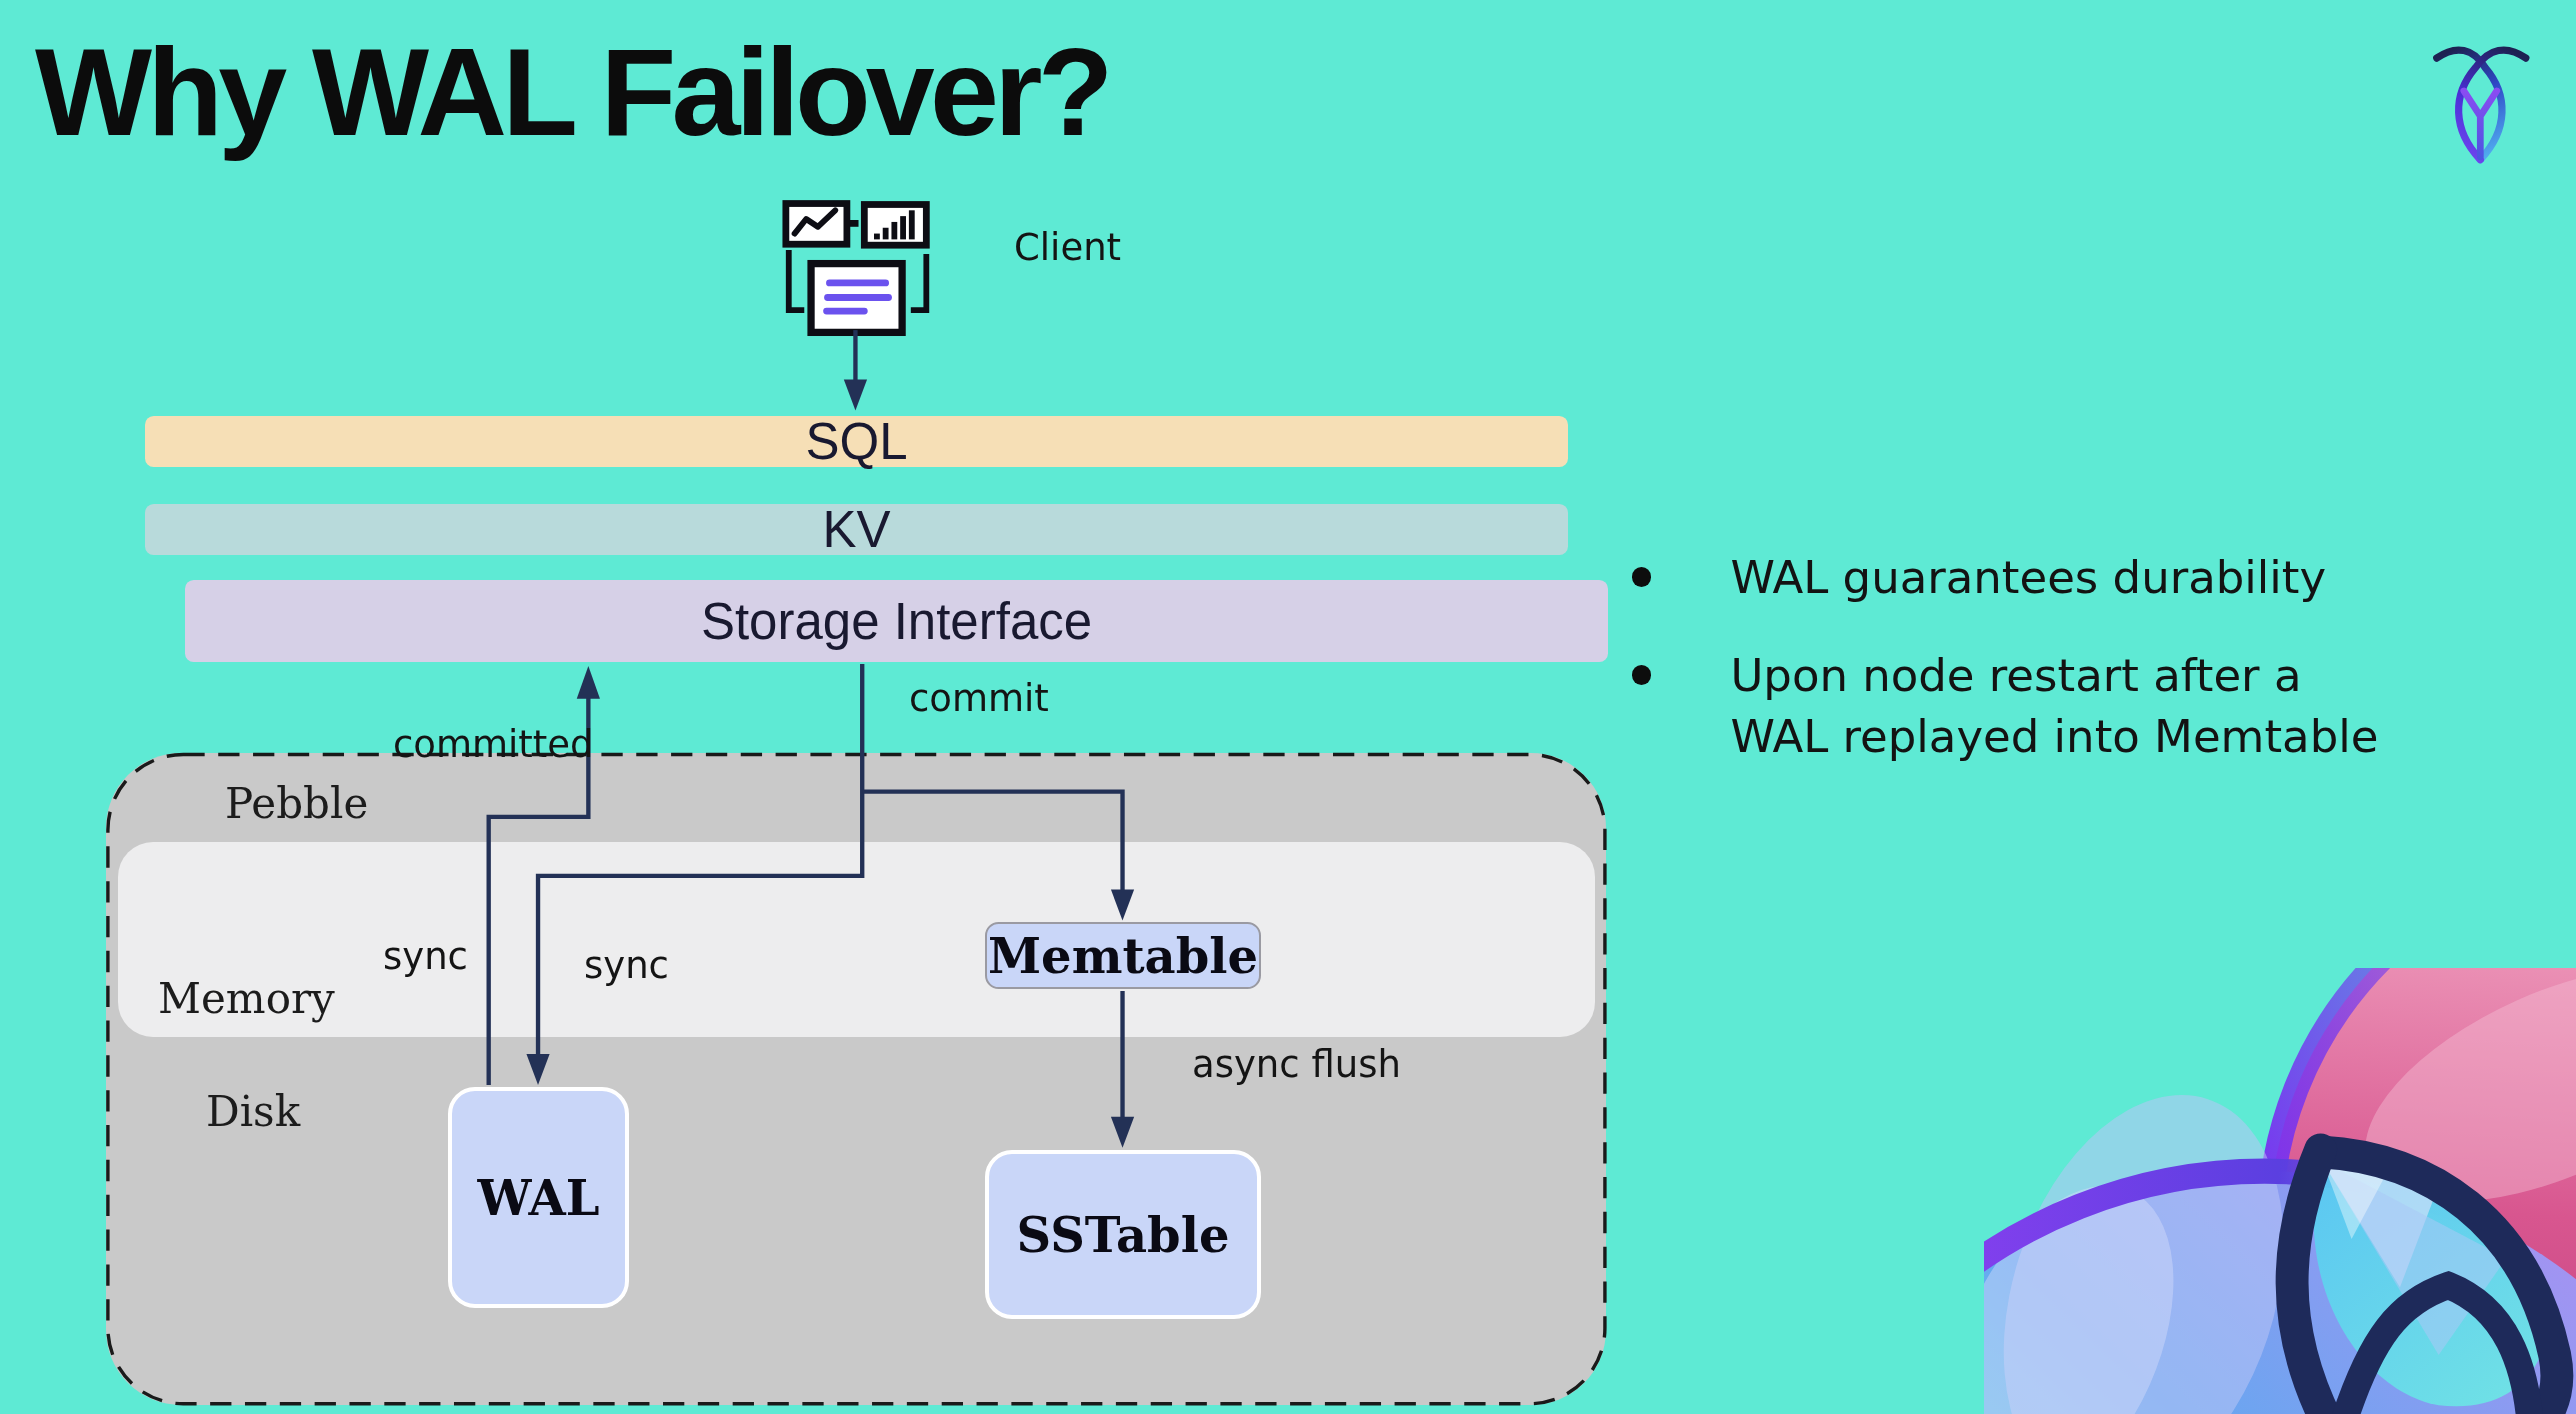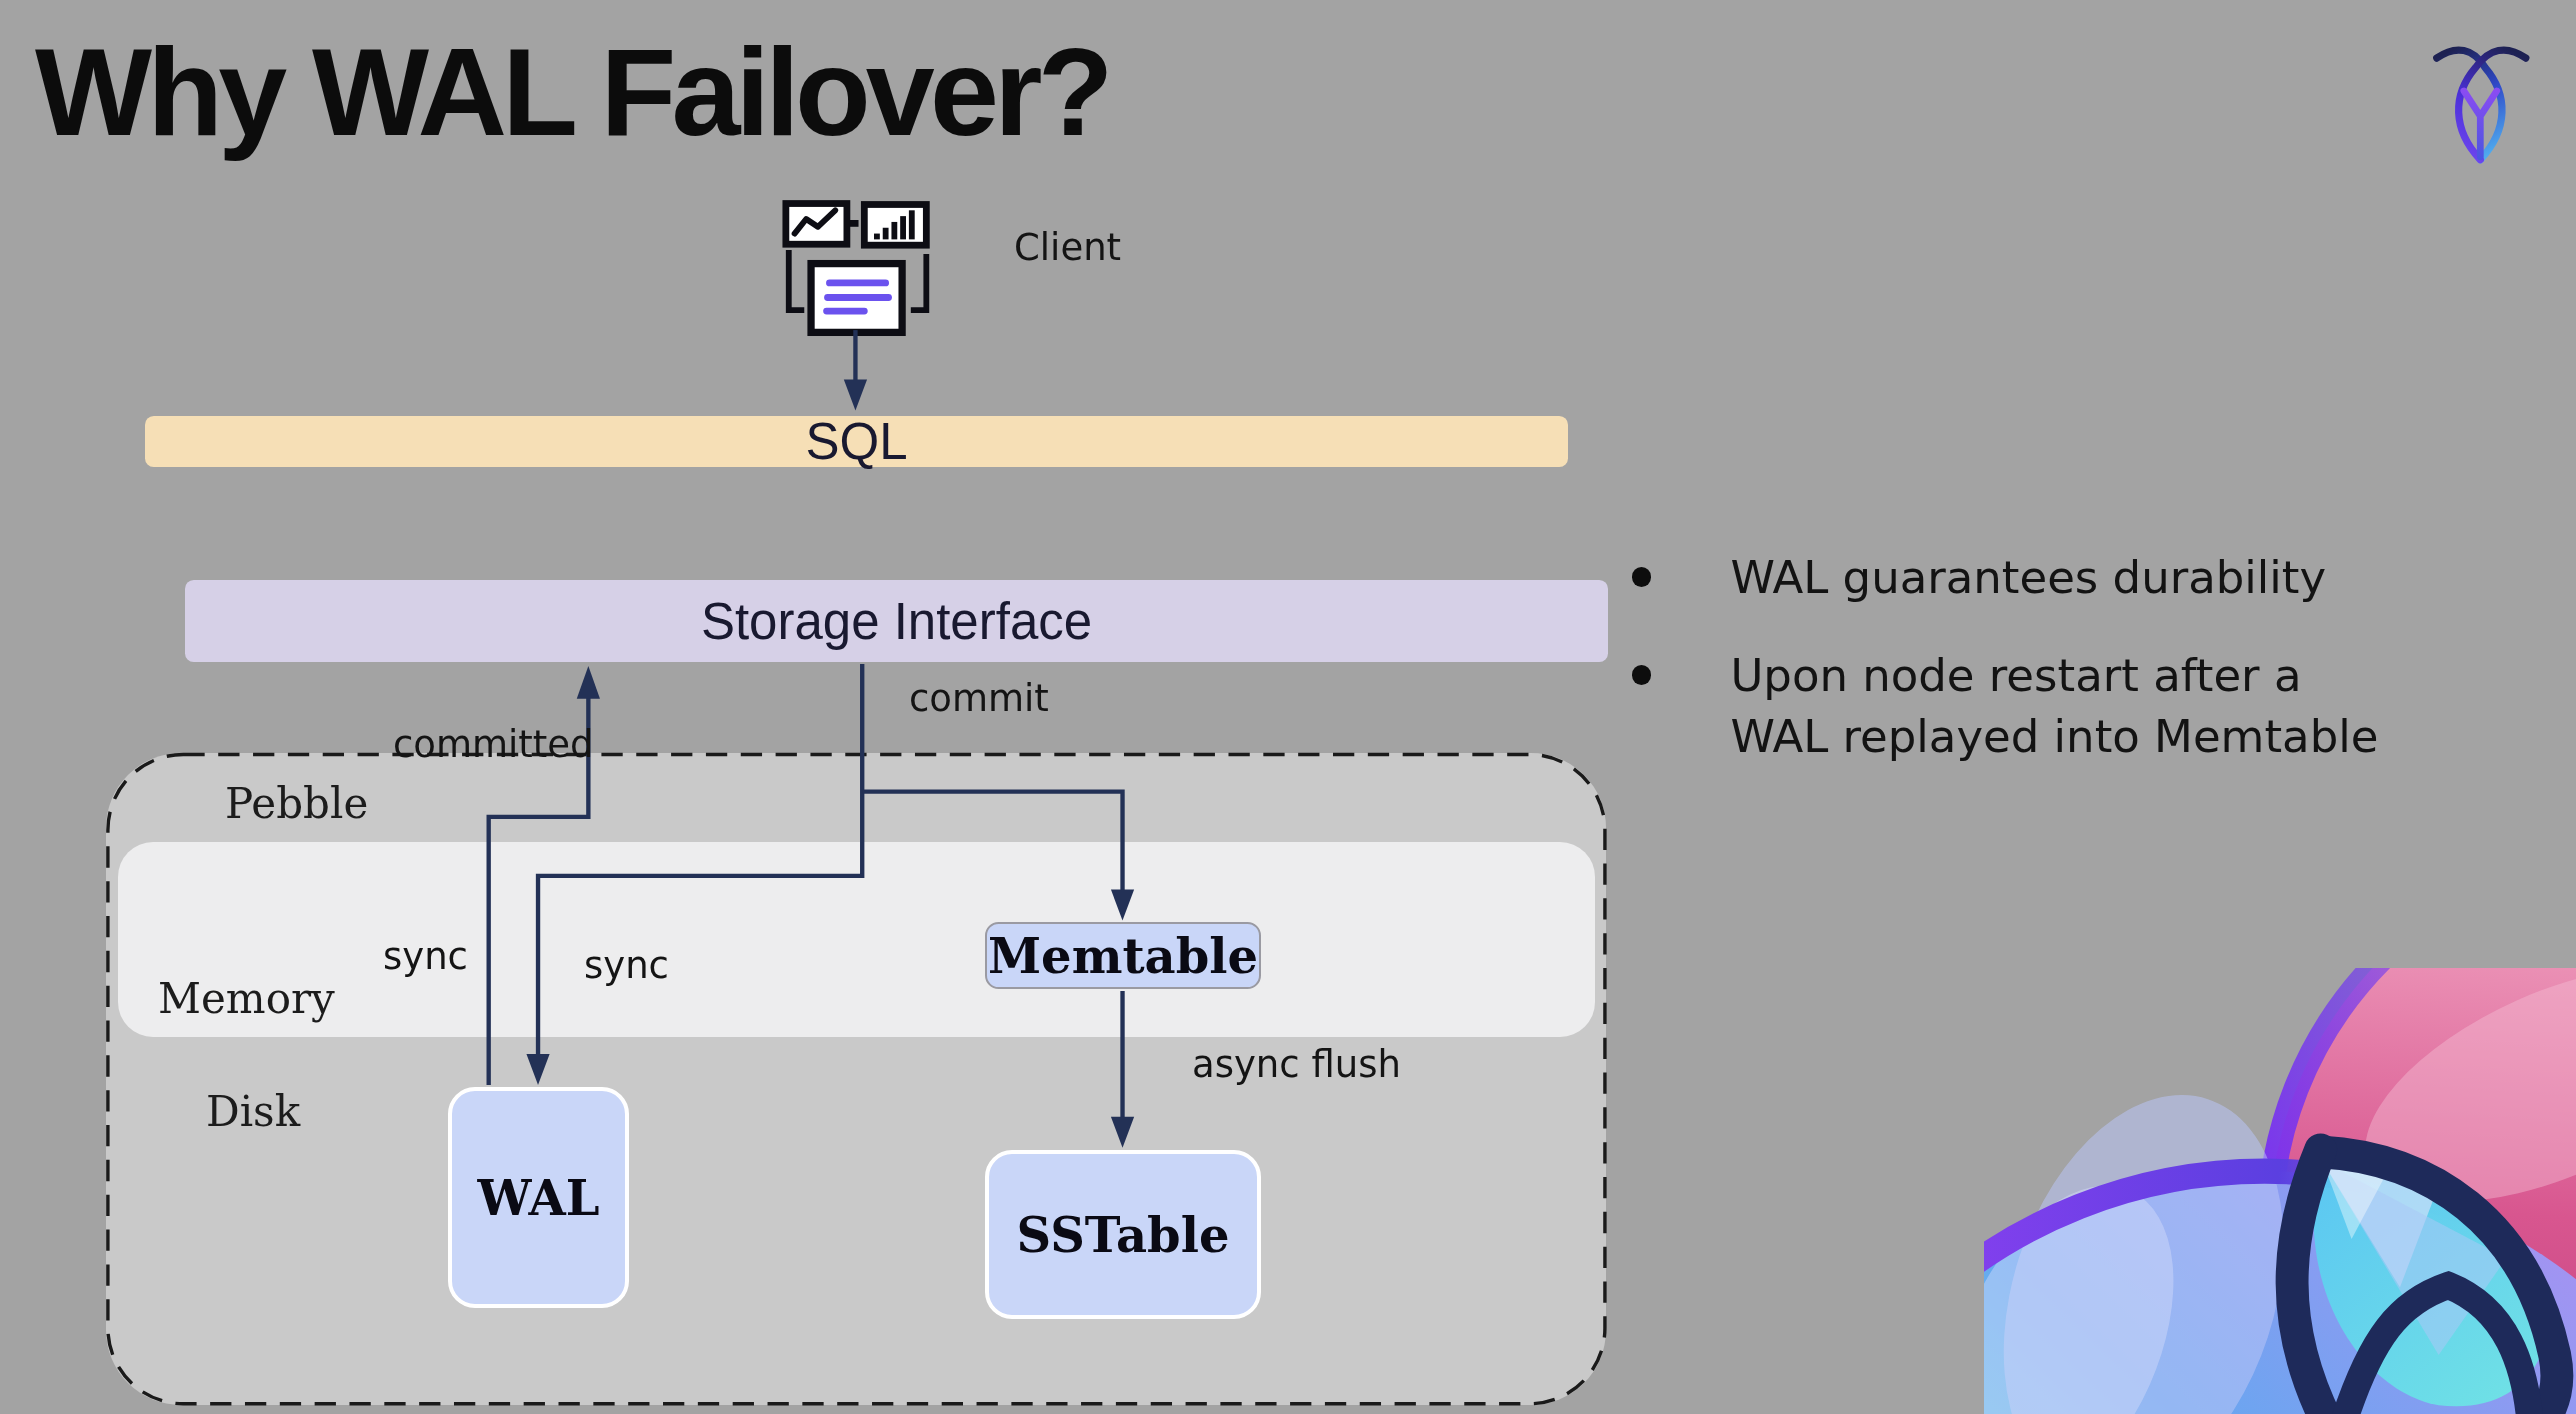--- a/index.html
+++ b/index.html
@@ -1,16 +1,16 @@
 <!DOCTYPE html>
 <html><head>
 <meta charset="utf-8">
 <style>
   html,body{margin:0;padding:0;background:#ffffff;overflow:hidden;}
-  #slide{position:relative;width:2576px;height:1415px;background:#a3a3a3;overflow:hidden;
+  #slide{position:relative;width:2576px;height:1415px;background:#5eead4;overflow:hidden;
          font-family:"DejaVu Sans", sans-serif;}
   .abs{position:absolute;}
 
   
   #title{left:35px;top:21px;font-family:"Liberation Sans", sans-serif;font-weight:800;
          font-size:124px;letter-spacing:-4.8px;color:#0c0c0c;line-height:1.15;}
 
   
   .layer-bar{left:145px;width:1423px;border-radius:8.7px;display:flex;align-items:center;justify-content:center;}
   .layer-label{font-family:Liberation Sans, sans-serif;font-size:51px;color:#191930;}
@@ -104,20 +104,23 @@
         <line x1="50" y1="112" x2="113" y2="112"></line>
         <line x1="49" y1="126" x2="88" y2="126"></line>
       </g>
     </g>
   </svg>
   <div id="lbl-client" class="abs edge-label">Client</div>
 
   <div id="bar-sql" class="abs layer-bar" style="background-color: rgb(246, 223, 182);">
     <span class="layer-label">SQL</span>
   </div>
+  <div id="bar-kv" class="abs layer-bar" style="background-color: rgb(184, 218, 219);">
+    <span class="layer-label">KV</span>
+  </div>
   <div id="bar-storage" class="abs layer-bar" style="background-color: rgb(214, 208, 231); margin-left: 40px;">
     <span class="layer-label">Storage Interface</span>
   </div>
 
   <div id="pebble" class="abs" style="background-color: rgb(201, 201, 201);"></div>
   <div id="memory-band" class="abs" style="background-color: rgb(237, 237, 238);"></div>
   <div id="lbl-pebble" class="abs zone-label">Pebble</div>
   <div id="lbl-memory" class="abs zone-label">Memory</div>
   <div id="lbl-disk" class="abs zone-label">Disk</div>
 

